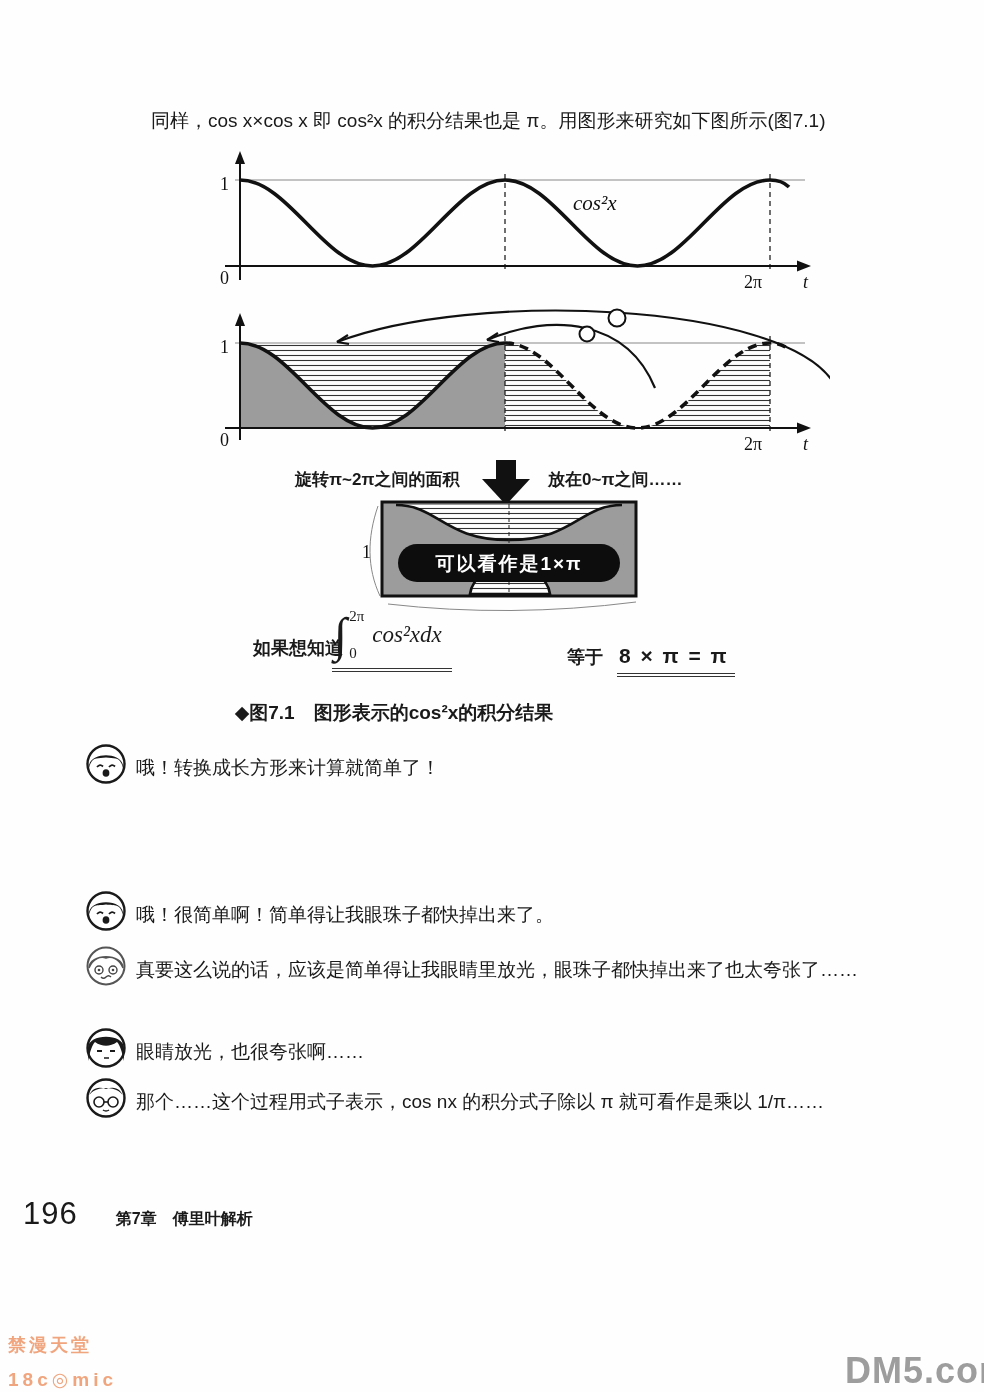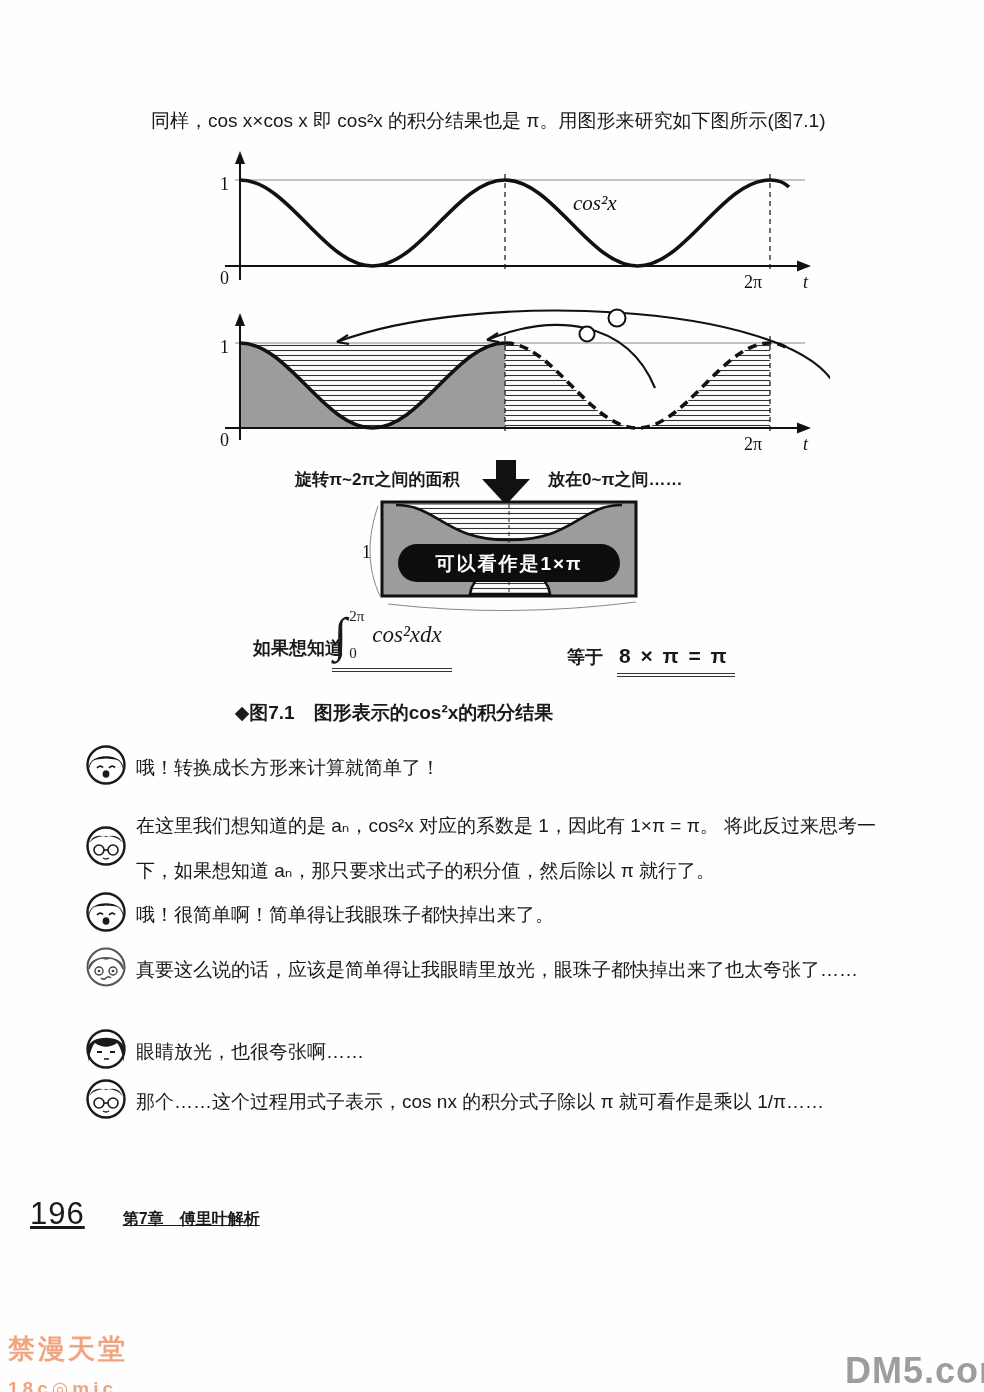--- a/index.html
+++ b/index.html
@@ -22,28 +22,28 @@
   .integral-wrap{position:absolute;left:332px;top:608px;display:inline-flex;align-items:center;
                  border-bottom:4px double #333;padding:0 10px 6px 2px;}
   .int-sign{font-family:"Liberation Serif","DejaVu Serif",serif;font-size:48px;line-height:1;margin-right:2px;}
   .int-lims{display:inline-flex;flex-direction:column;justify-content:space-between;height:54px;
             font-family:"Liberation Serif","DejaVu Serif",serif;font-size:15px;margin-right:8px;}
   .integrand{font-family:"Liberation Serif","DejaVu Serif",serif;font-style:italic;font-size:23px;}
   .equals-block{position:absolute;left:540px;top:644px;display:inline-flex;align-items:baseline;margin-left:27px;}
   .equals-lead{font-size:18px;font-weight:600;margin-right:14px;}
   .equals-expr{font-size:21px;font-weight:600;letter-spacing:2px;border-bottom:4px double #333;padding:0 6px 5px 2px;}
   .caption{position:absolute;left:0;top:700px;width:788px;text-align:center;font-size:19px;font-weight:700;margin:0;}
-  .dlg{position:absolute;left:86px;display:flex;align-items:center;}
+  .dlg{position:absolute;left:86px;display:flex;align-items:flex-start;}
   .dlg .avatar{flex:0 0 40px;margin-right:10px;margin-top:-2px;}
   .dlg p{margin:0;width:778px;font-size:19px;line-height:2.35;}
-  .footer{position:absolute;left:30px;top:1196px;display:flex;align-items:baseline;text-decoration:underline;}
+  .footer{position:absolute;left:23px;top:1196px;display:flex;align-items:baseline;}
   .page-num{font-size:31px;letter-spacing:1px;}
   .chapter{font-size:16px;font-weight:700;margin-left:38px;}
   .wm-left{position:absolute;left:8px;top:1336px;color:#f0a57e;line-height:1.0;}
-  .wm-left .l1{font-size:27px;font-weight:800;letter-spacing:3px;}
+  .wm-left .l1{font-size:18px;font-weight:800;letter-spacing:3px;}
   .wm-left .l2{font-size:19px;font-weight:800;letter-spacing:4px;margin-top:16px;}
   .wm-right{position:absolute;left:845px;top:1350px;color:#9d9d9d;font-size:36px;font-weight:800;letter-spacing:1px;}
 </style>
 </head>
 <body>
 
 <div class="page">
 
   <p class="intro">同样，cos x×cos x 即 cos²x 的积分结果也是 π。用图形来研究如下图所示(图7.1)</p>
 
@@ -143,33 +143,20 @@
         <circle cx="20" cy="20" r="18.5" fill="#fff" stroke="#1a1a1a" stroke-width="2.4"></circle>
         <path d="M3,24 C1,7 39,7 37,24 C34,12 29,15 20,13.5 C11,15 6,12 3,24 Z" fill="#1a1a1a"></path>
         <path d="M11,23 q3,-3.5 6,-0.5" stroke="#1a1a1a" stroke-width="1.8" fill="none"></path>
         <path d="M23,23 q3,-3.5 6,-0.5" stroke="#1a1a1a" stroke-width="1.8" fill="none"></path>
         <ellipse cx="20" cy="29" rx="3.4" ry="3.8" fill="#1a1a1a"></ellipse>
       </svg>
     </span>
     <p>哦！转换成长方形来计算就简单了！</p>
   </div>
 
-  <div class="dlg" style="top:804px">
-    <span class="avatar">
-      <svg width="40" height="40" viewBox="0 0 40 40">
-        <circle cx="20" cy="20" r="18.5" fill="#fff" stroke="#1a1a1a" stroke-width="2.4"></circle>
-        <path d="M2,22 C2,6 38,6 38,22 C36,10 28,8 20,11 C12,8 4,10 2,22 Z" fill="#1a1a1a"></path>
-        <circle cx="13" cy="24" r="5" fill="none" stroke="#1a1a1a" stroke-width="1.6"></circle>
-        <circle cx="27" cy="24" r="5" fill="none" stroke="#1a1a1a" stroke-width="1.6"></circle>
-        <line x1="18" y1="24" x2="22" y2="24" stroke="#1a1a1a" stroke-width="1.6"></line>
-        <path d="M17,32 q3,2 6,0" stroke="#1a1a1a" stroke-width="1.5" fill="none"></path>
-      </svg>
-    </span>
-    <p>在这里我们想知道的是 aₙ，cos²x 对应的系数是 1，因此有 1×π = π。 将此反过来思考一下，如果想知道 aₙ，那只要求出式子的积分值，然后除以 π 就行了。</p>
-  </div>
 
   <div class="dlg" style="top:893px">
     <span class="avatar">
       <svg width="40" height="40" viewBox="0 0 40 40">
         <circle cx="20" cy="20" r="18.5" fill="#fff" stroke="#1a1a1a" stroke-width="2.4"></circle>
         <path d="M3,24 C1,7 39,7 37,24 C34,12 29,15 20,13.5 C11,15 6,12 3,24 Z" fill="#1a1a1a"></path>
         <path d="M11,23 q3,-3.5 6,-0.5" stroke="#1a1a1a" stroke-width="1.8" fill="none"></path>
         <path d="M23,23 q3,-3.5 6,-0.5" stroke="#1a1a1a" stroke-width="1.8" fill="none"></path>
         <ellipse cx="20" cy="29" rx="3.4" ry="3.8" fill="#1a1a1a"></ellipse>
       </svg>

